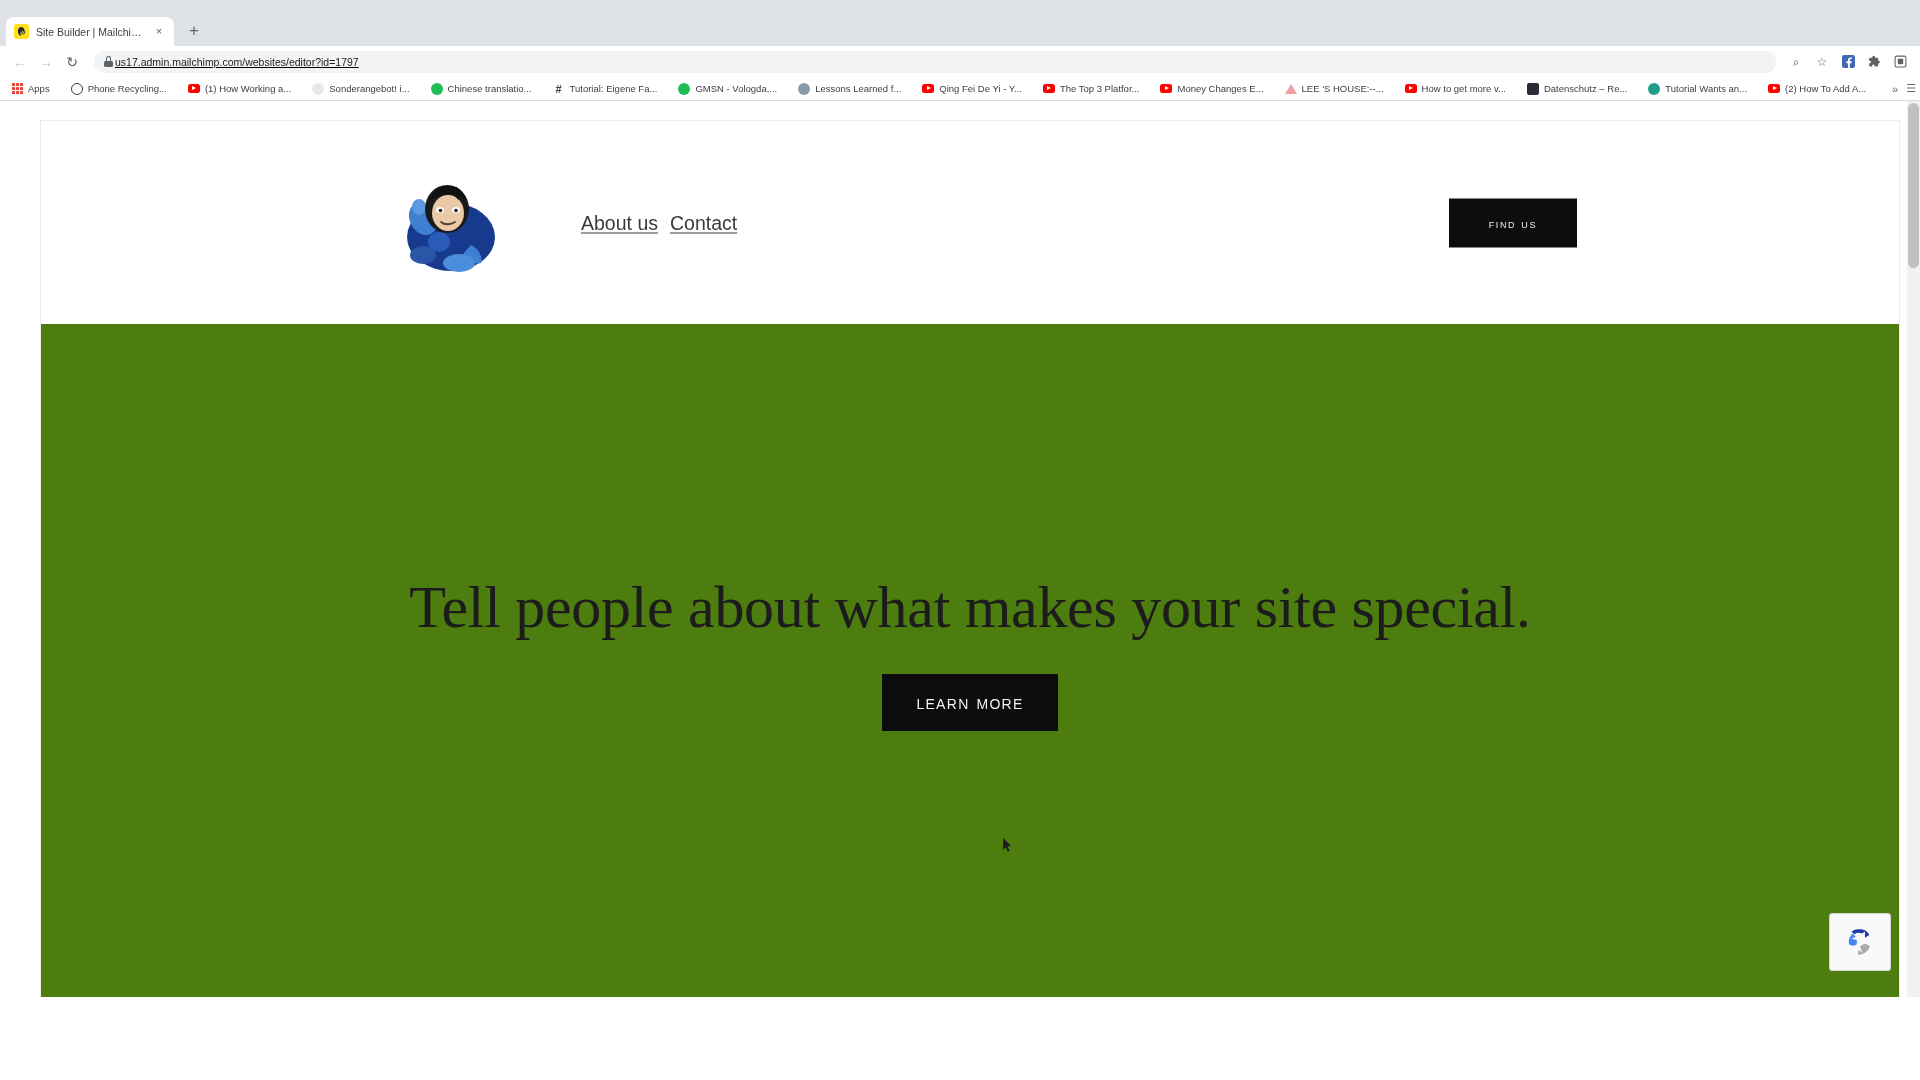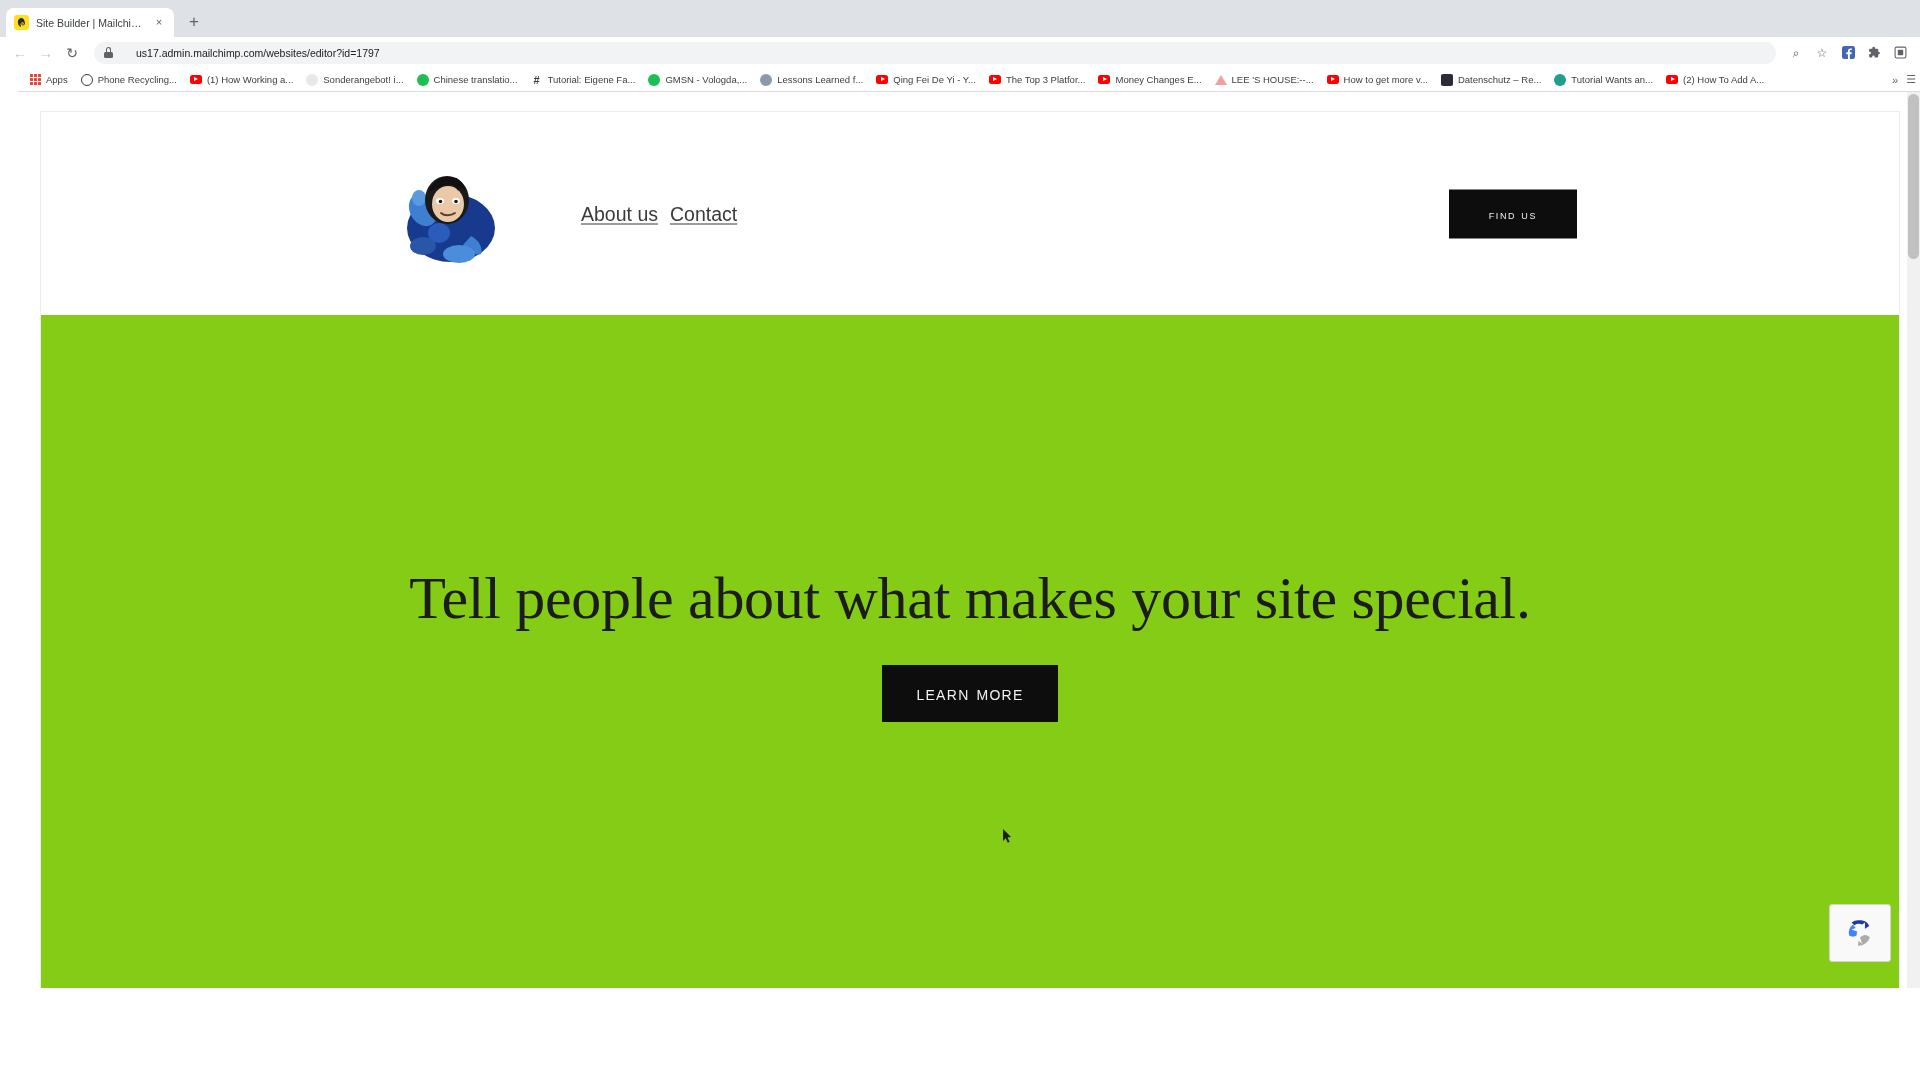--- a/index.html
+++ b/index.html
@@ -8,21 +8,21 @@
     width: 1920px; height: 1080px;
     overflow: hidden;
     font-family: "Liberation Sans", sans-serif;
     background: #ffffff;
   }
 
   
   .browser { width: 1920px; height: 1080px; position: relative; background:#fff; }
 
   .tabstrip {
-    height: 37px;
+    height: 46px;
     background: #dee1e6;
     display: flex;
     align-items: flex-end;
     padding-left: 6px;
     position: relative;
   }
   .tab {
     height: 29px;
     width: 168px;
     background: #ffffff;
@@ -78,42 +78,42 @@
   }
   .nav-btn.disabled { color:#bdc1c6; }
   .omnibox {
     flex: 1;
     height: 22px;
     background: #f1f3f4;
     border-radius: 12px;
     display: flex;
     align-items: center;
     padding: 0 10px;
-    gap: 23px;
+    gap: 2px;
     margin: 0 6px 0 8px;
     max-width: 1740px;
+    text-decoration: underline;
   }
   .lock-icon { width:9px; height:11px; position:relative; flex-shrink:0; }
   .lock-icon .body { position:absolute; bottom:0; left:0; width:9px; height:6.5px; background:#5f6368; border-radius:1.5px; }
   .lock-icon .shackle { position:absolute; top:0; left:2px; width:5px; height:5px; border:1.4px solid #5f6368; border-bottom:none; border-radius:3px 3px 0 0; }
   .url-text { font-size: 10.5px; color:#202124; white-space:nowrap; overflow:hidden; }
   .tb-right { display:flex; align-items:center; gap:2px; }
   .tb-icon { width:24px; height:24px; display:flex; align-items:center; justify-content:center; color:#5f6368; font-size:12px; }
 
   .bookmarks {
     height: 24px;
     background: #ffffff;
     display: flex;
     align-items: center;
     padding: 0 6px;
-    gap: 1px;
+    gap: 9px;
     border-bottom: 1px solid #dadce0;
     overflow: hidden;
     position: relative;
-    margin-left: 18px;
   }
   .bm {
     display: flex;
     align-items: center;
     gap: 5px;
     padding: 2px 6px;
     border-radius: 4px;
     flex-shrink: 0;
     max-width: 118px;
   }
@@ -219,21 +219,21 @@
     color: #f0f0f0;
     font-size: 13px;
     letter-spacing: 1.6px;
     padding: 17px 40px;
     border: none;
     font-variant: small-caps;
     text-transform: lowercase;
     font-family: "Liberation Sans", sans-serif;
   }
   .hero {
-    background: #84cc16;
+    background: #4d7c0f;
     height: 677px;
     position: relative;
     display: flex;
     flex-direction: column;
     align-items: center;
     justify-content: center;
   }
   .hero-title {
     font-family: "Liberation Serif", serif;
     font-size: 60px;

